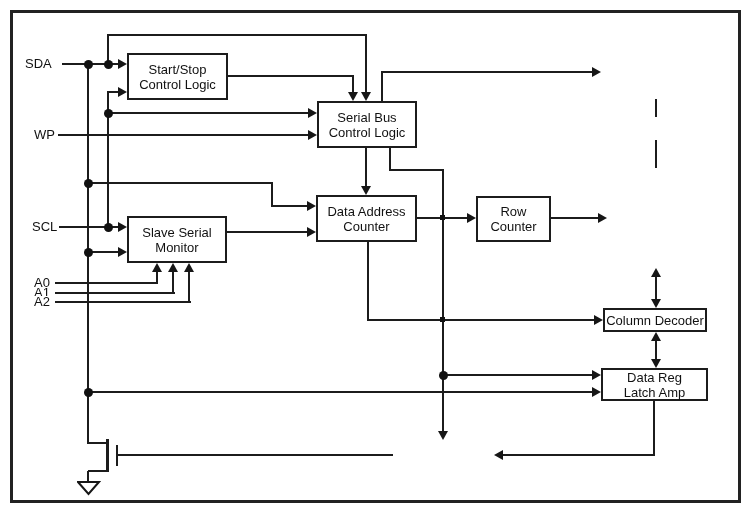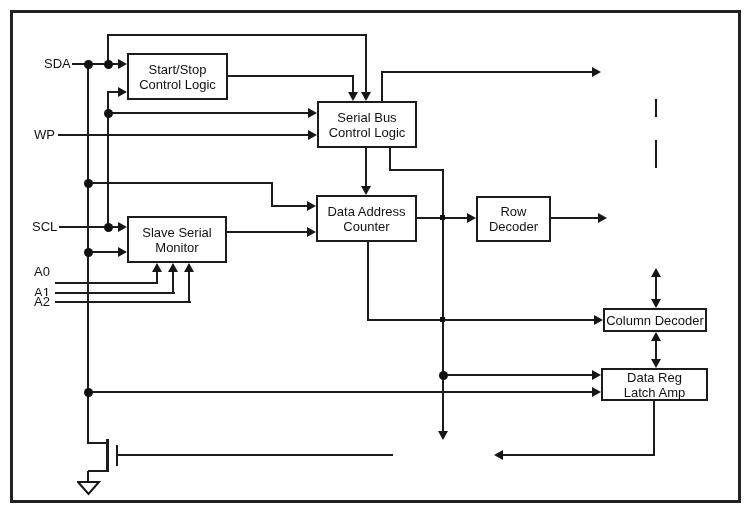--- a/index.html
+++ b/index.html
@@ -29,37 +29,37 @@
   .ad{border-left:5px solid transparent;border-right:5px solid transparent;border-top:9px solid #161616;}
   .au{border-left:5px solid transparent;border-right:5px solid transparent;border-bottom:9px solid #161616;}
   svg{position:absolute;z-index:2;}
 </style>
 </head>
 <body>
 
 <div class="canvas">
   <div class="frame"></div>
 
-  <span class="pin" style="left:43px;top:57px">SDA</span>
+  <span class="pin" style="left:24px;top:57px">SDA</span>
   <span class="pin" style="left:33px;top:128px">WP</span>
   <span class="pin" style="left:31px;top:220px">SCL</span>
-  <span class="pin" style="left:33px;top:266px;line-height:11px">A0</span>
+  <span class="pin" style="left:33px;top:277px;line-height:11px">A0</span>
   <span class="pin" style="left:33px;top:287px;line-height:11px">A1</span>
   <span class="pin" style="left:33px;top:296px;line-height:11px">A2</span>
 
   <div class="block" style="left:127px;top:53px;width:101px;height:47px">Start/Stop
 Control Logic</div>
   <div class="block" style="left:317px;top:101px;width:100px;height:47px">Serial Bus
 Control Logic</div>
   <div class="block" style="left:127px;top:216px;width:100px;height:47px">Slave Serial
 Monitor</div>
   <div class="block" style="left:316px;top:195px;width:101px;height:47px">Data Address
 Counter</div>
   <div class="block" style="left:476px;top:196px;width:75px;height:46px">Row
-Decoder</div>
+Counter</div>
   <div class="block" style="left:603px;top:308px;width:104px;height:24px">Column Decoder</div>
   <div class="block" style="left:601px;top:368px;width:107px;height:33px">Data Reg
 Latch Amp</div>
 
   <i class="w" style="left:62px;top:63px;width:57px;height:2px"></i>
   <i class="w" style="left:107px;top:34px;width:260px;height:2px"></i>
   <i class="w" style="left:228px;top:75px;width:126px;height:2px"></i>
   <i class="w" style="left:107px;top:91px;width:12px;height:2px"></i>
   <i class="w" style="left:107px;top:112px;width:202px;height:2px"></i>
   <i class="w" style="left:58px;top:134px;width:251px;height:2px"></i>

